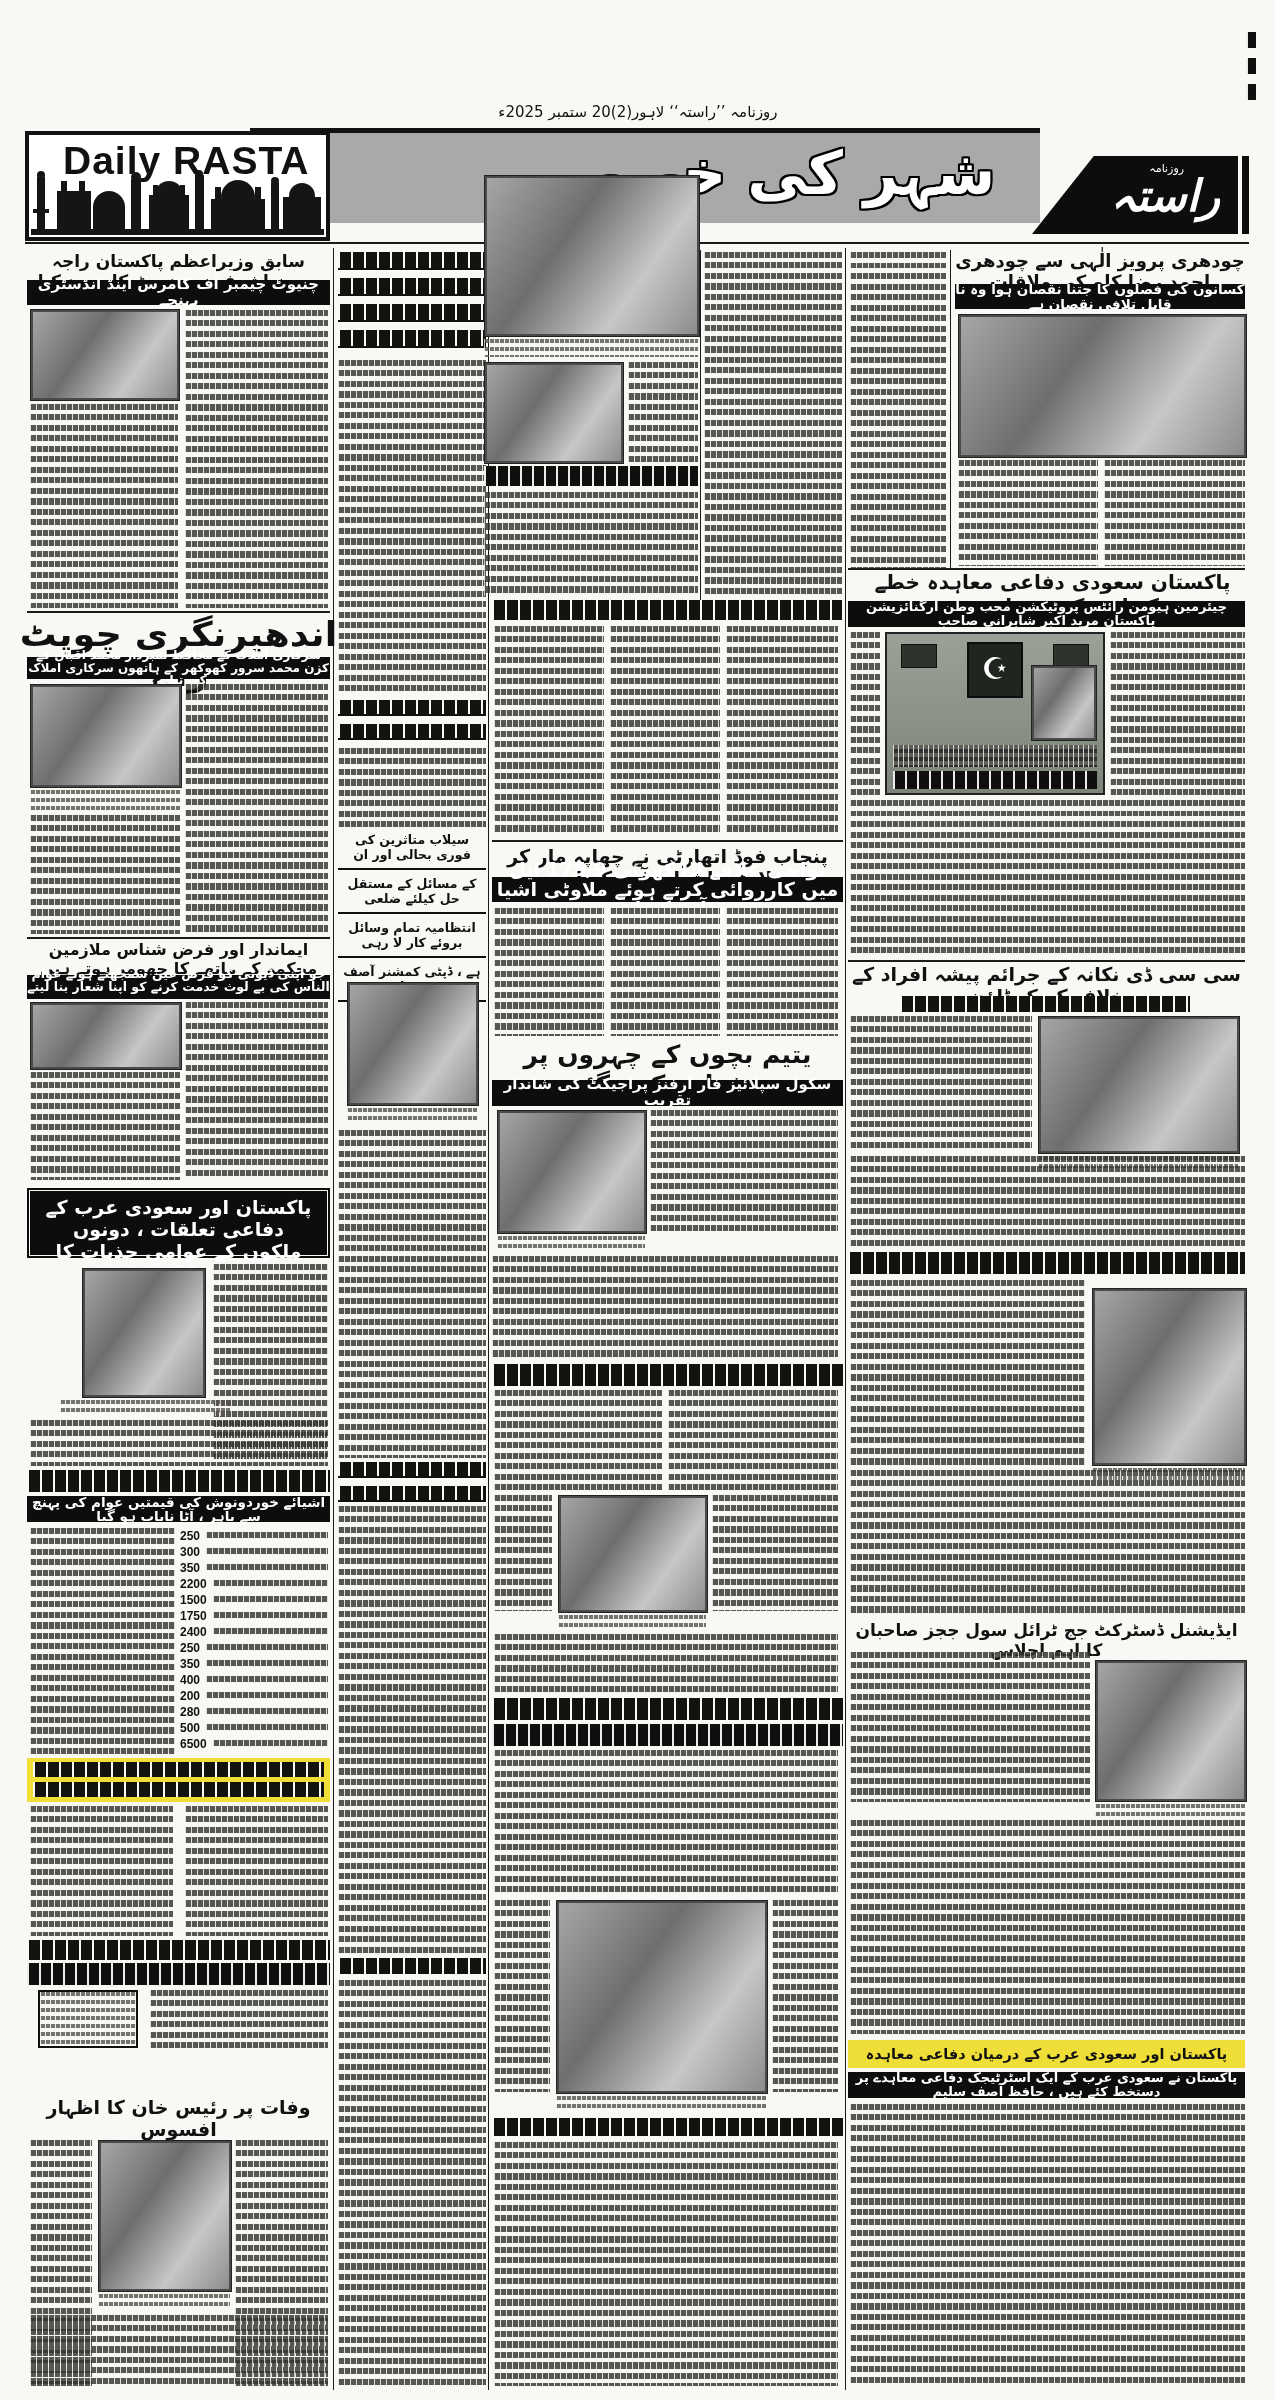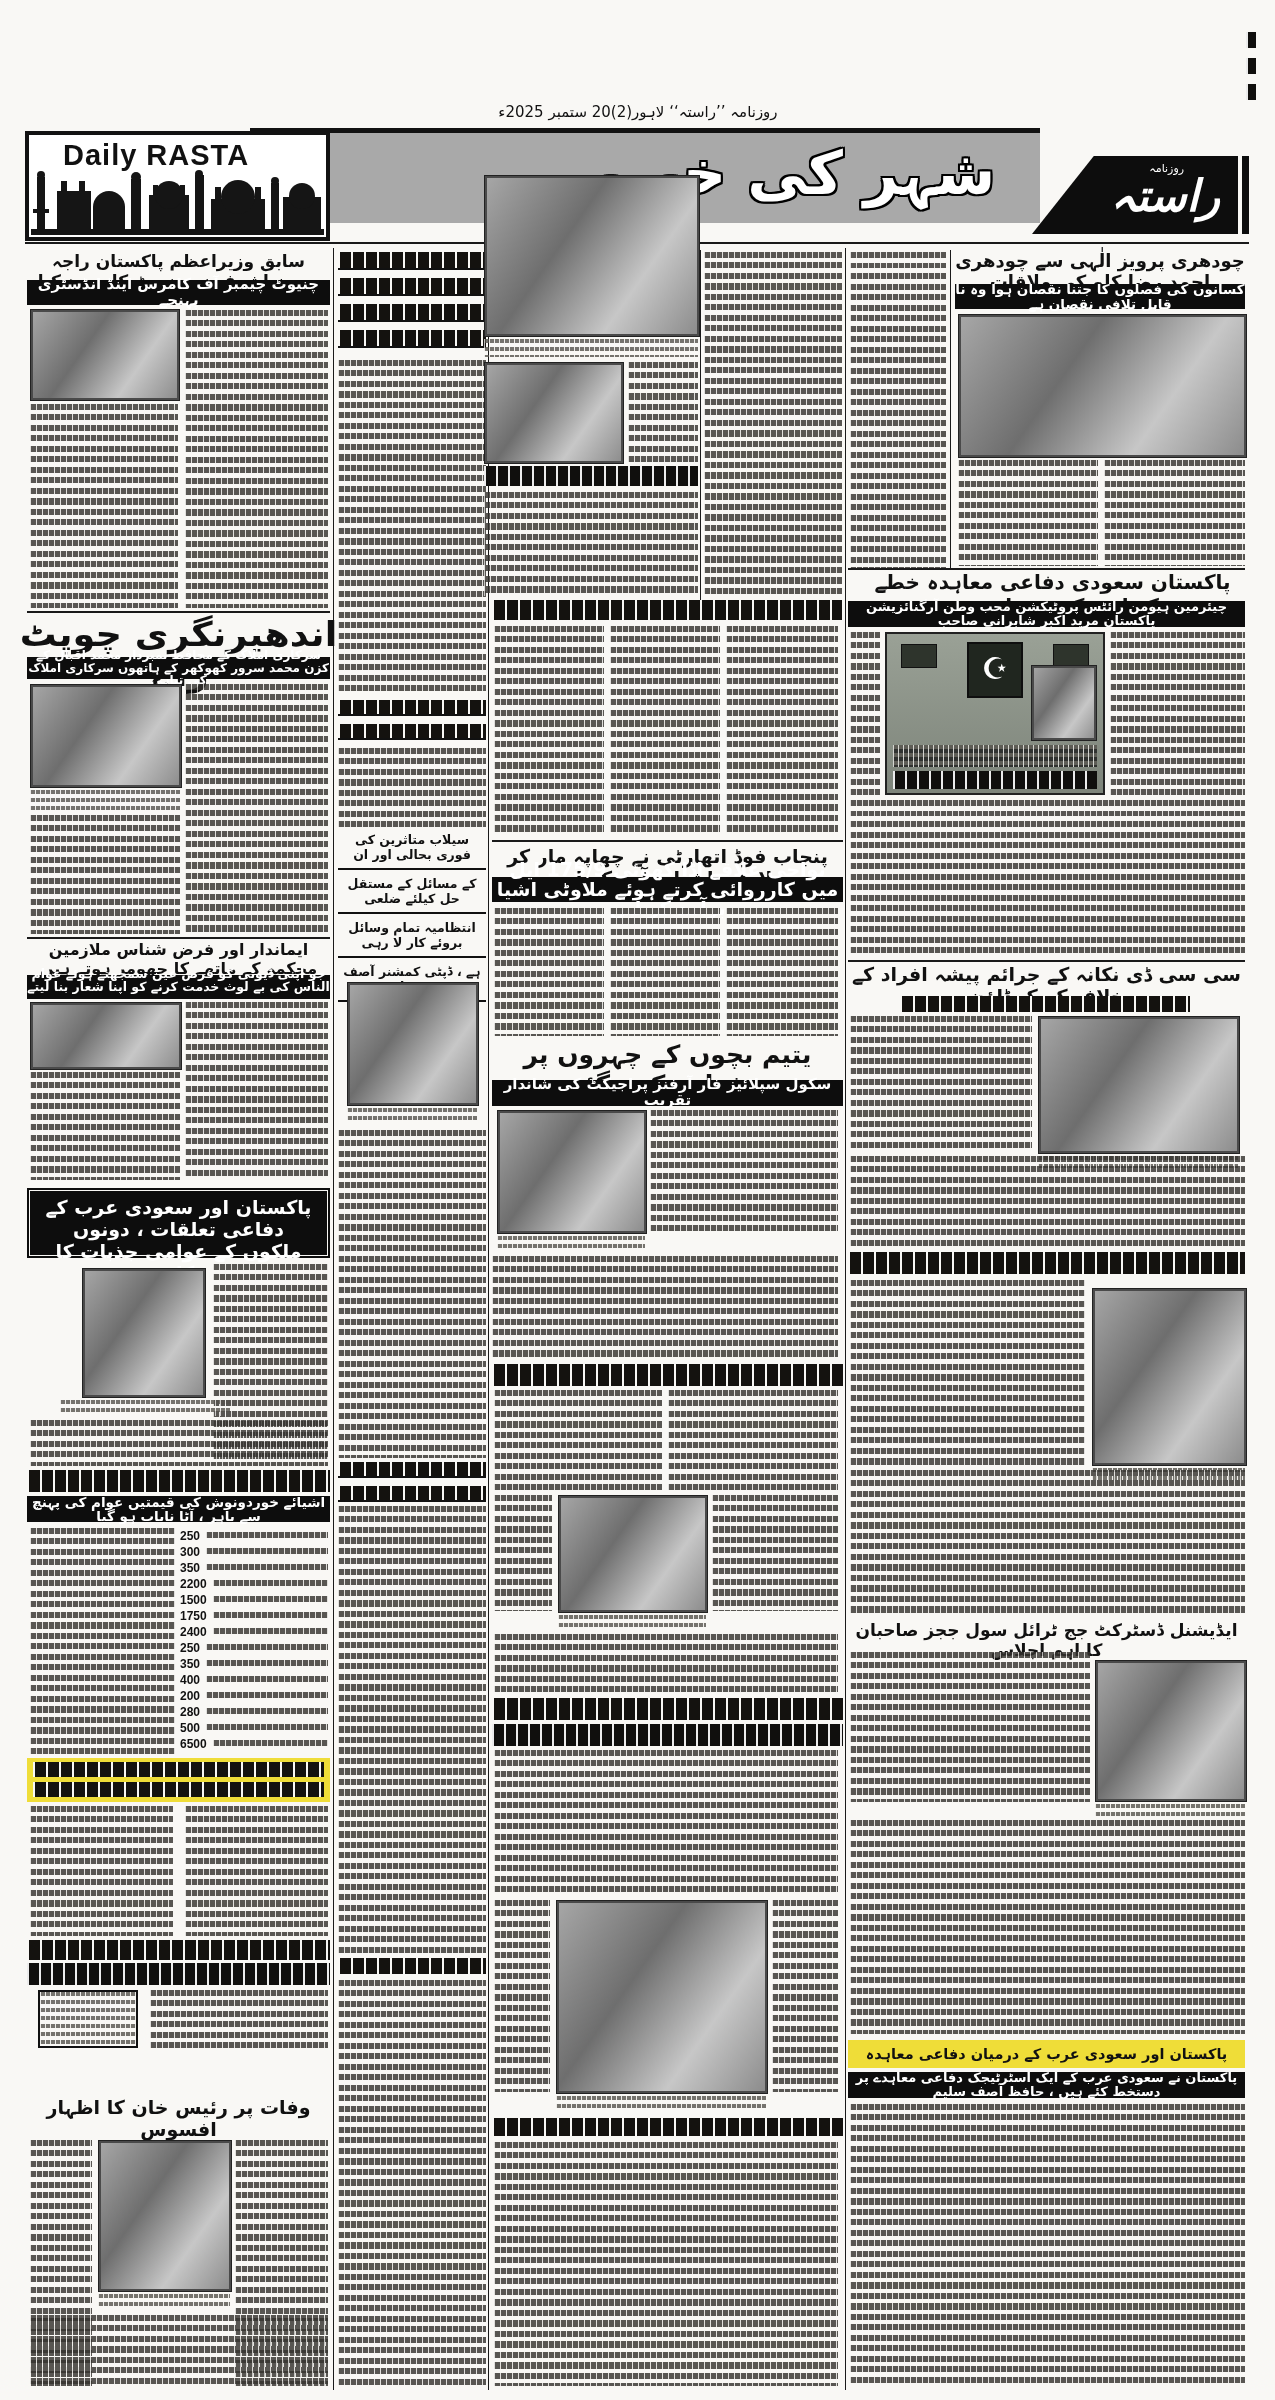--- a/index.html
+++ b/index.html
@@ -46,21 +46,21 @@
     <div class="txr" style="width:10px;height:16px;margin-bottom:10px;"></div>
     <div class="txr" style="width:10px;height:16px;margin-bottom:10px;"></div>
     <div class="txr" style="width:10px;height:16px;"></div>
   </div>
 
   <div class="abs" style="left:250px;top:128px;width:790px;height:90px;background:#a9a9a9;border-top:5px solid #121212;"></div>
   <div class="abs u" style="left:520px;top:130px;width:500px;height:86px;font-size:60px;font-weight:900;color:#fff;text-align:center;line-height:86px;
               text-shadow:-2px 0 #000,2px 0 #000,0 -2px #000,0 2px #000,-2px -2px #000,2px 2px #000,-2px 2px #000,2px -2px #000;">شہر کی خبریں</div>
 
   <div class="abs" style="left:25px;top:131px;width:305px;height:110px;background:#fff;border:4px solid #121212;box-sizing:border-box;">
-    <div style="position:absolute;left:34px;top:4px;font-family:'Liberation Sans',sans-serif;font-weight:900;font-size:29px;letter-spacing:1px;color:#111;">Daily RASTA</div>
+    <div style="position:absolute;left:34px;top:4px;font-family:'Liberation Sans',sans-serif;font-weight:900;font-size:39px;letter-spacing:1px;color:#111;">Daily RASTA</div>
     <svg style="position:absolute;left:2px;bottom:2px;" width="293" height="66" viewBox="0 0 293 66">
       <g fill="#151515">
         <rect x="6" y="8" width="8" height="58"></rect>
           <circle cx="10" cy="6" r="4"></circle>
           <rect x="2" y="40" width="16" height="4"></rect>
         <rect x="26" y="22" width="34" height="44"></rect>
           <rect x="30" y="12" width="6" height="12"></rect>
           <rect x="48" y="12" width="6" height="12"></rect>
         <circle cx="78" cy="38" r="16"></circle>
           <rect x="62" y="38" width="32" height="28"></rect>

